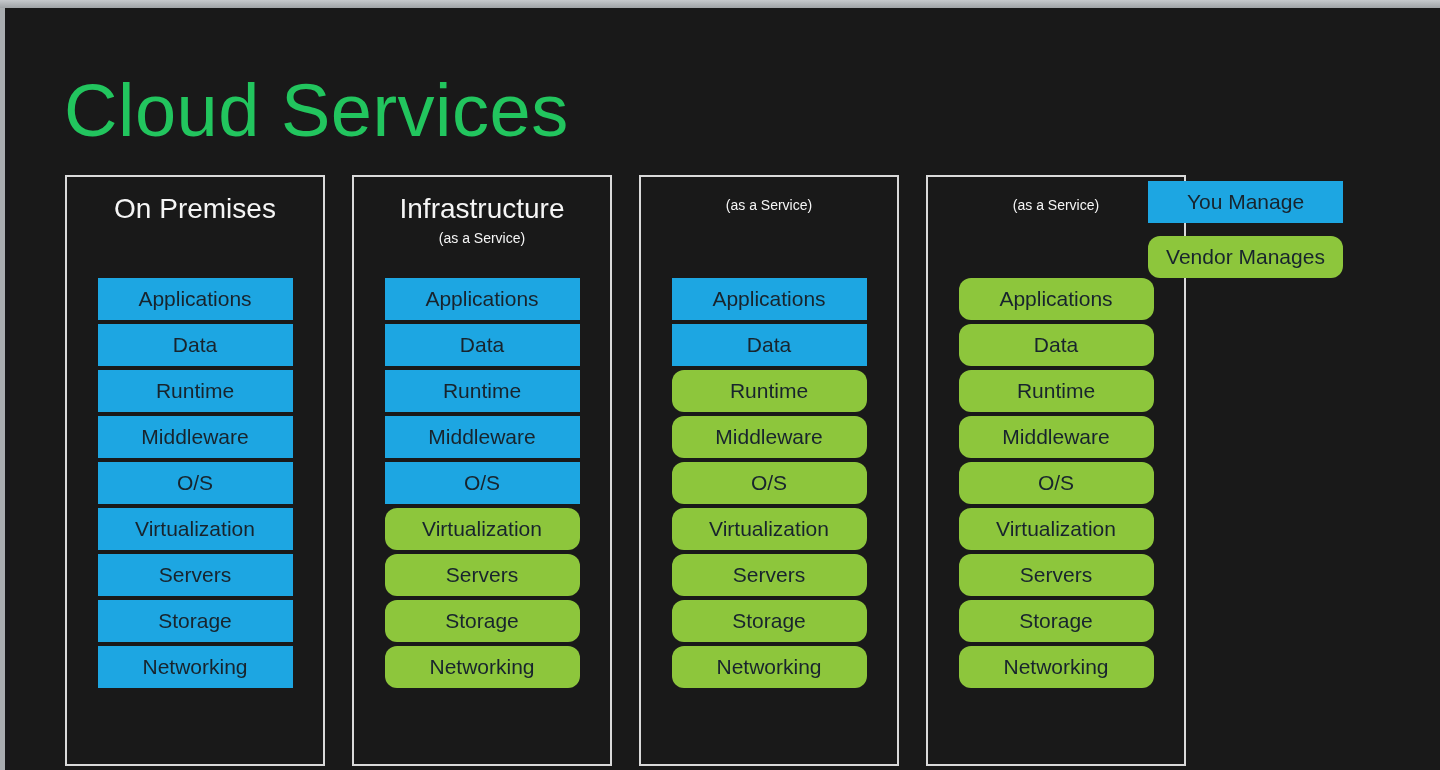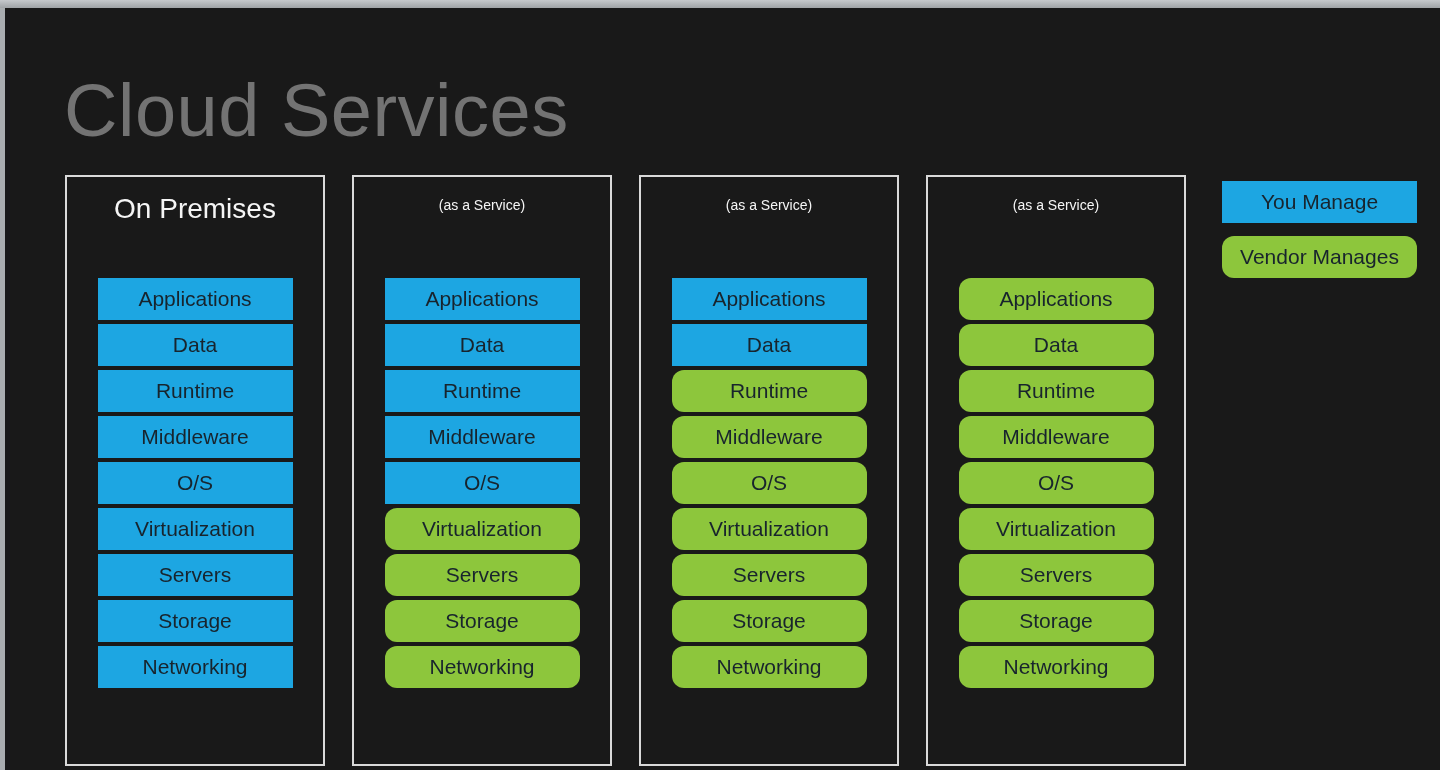--- a/index.html
+++ b/index.html
@@ -22,21 +22,21 @@
   }
   .frame-left {
     position: absolute;
     left: 0; top: 8px;
     width: 5px; height: 762px;
     background: var(--frame-left, #a9adb0);
   }
   .page-title {
     position: absolute;
     left: 64px; top: 20px;
-    color: #737373;
+    color: #22c55e;
     font-size: 74px;
     font-weight: 300;
     line-height: 1.1;
     letter-spacing: 0.5px;
     white-space: nowrap;
   }
   .board {
     position: absolute;
     left: 65px; top: 175px;
     display: flex;
@@ -76,21 +76,21 @@
     display: flex;
     align-items: center;
     justify-content: center;
     font-size: 21px;
     color: var(--box-text, #18242d);
   }
   .you    { background: var(--blue, #1da6e2); }
   .vendor { background: var(--green, #8dc63c); border-radius: 12px; }
   .legend {
     position: absolute;
-    left: 1222px; top: 181px;
+    left: 1148px; top: 181px;
     display: flex;
     flex-direction: column;
     gap: 13px;
   }
   .legend-box {
     width: 195px;
     height: 42px;
     display: flex;
     align-items: center;
     justify-content: center;
@@ -118,20 +118,21 @@
         <div class="layer-box you">Middleware</div>
         <div class="layer-box you">O/S</div>
         <div class="layer-box you">Virtualization</div>
         <div class="layer-box you">Servers</div>
         <div class="layer-box you">Storage</div>
         <div class="layer-box you">Networking</div>
       </div>
     </div>
     <div class="column">
       <div class="col-head">
+        <div class="col-title">Infrastructure</div>
         <div class="col-subtitle">(as a Service)</div>
       </div>
       <div class="stack">
         <div class="layer-box you">Applications</div>
         <div class="layer-box you">Data</div>
         <div class="layer-box you">Runtime</div>
         <div class="layer-box you">Middleware</div>
         <div class="layer-box you">O/S</div>
         <div class="layer-box vendor">Virtualization</div>
         <div class="layer-box vendor">Servers</div>

